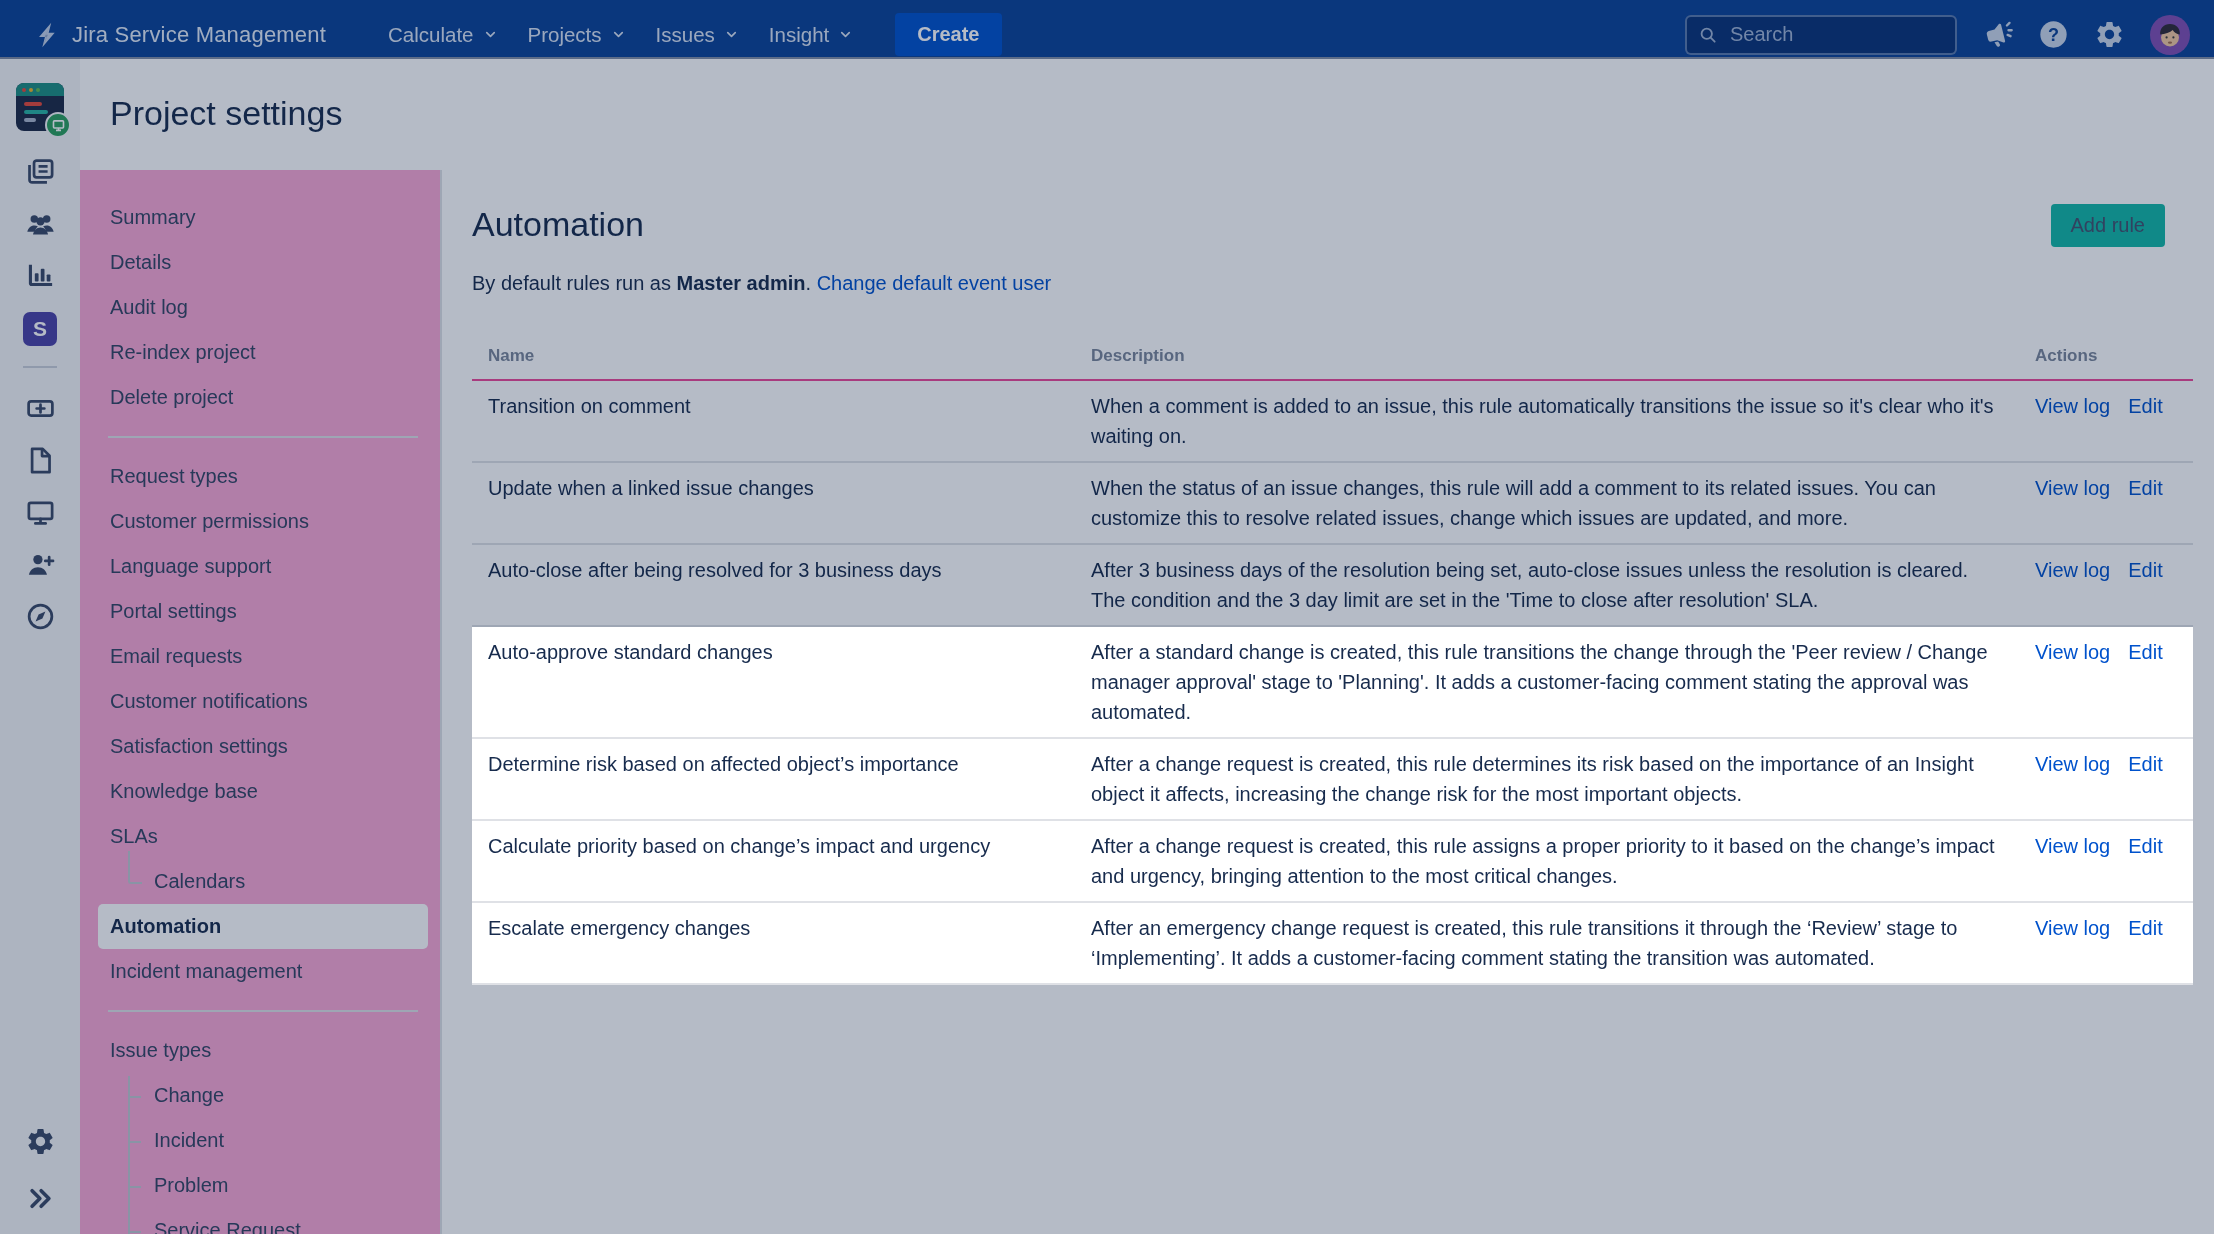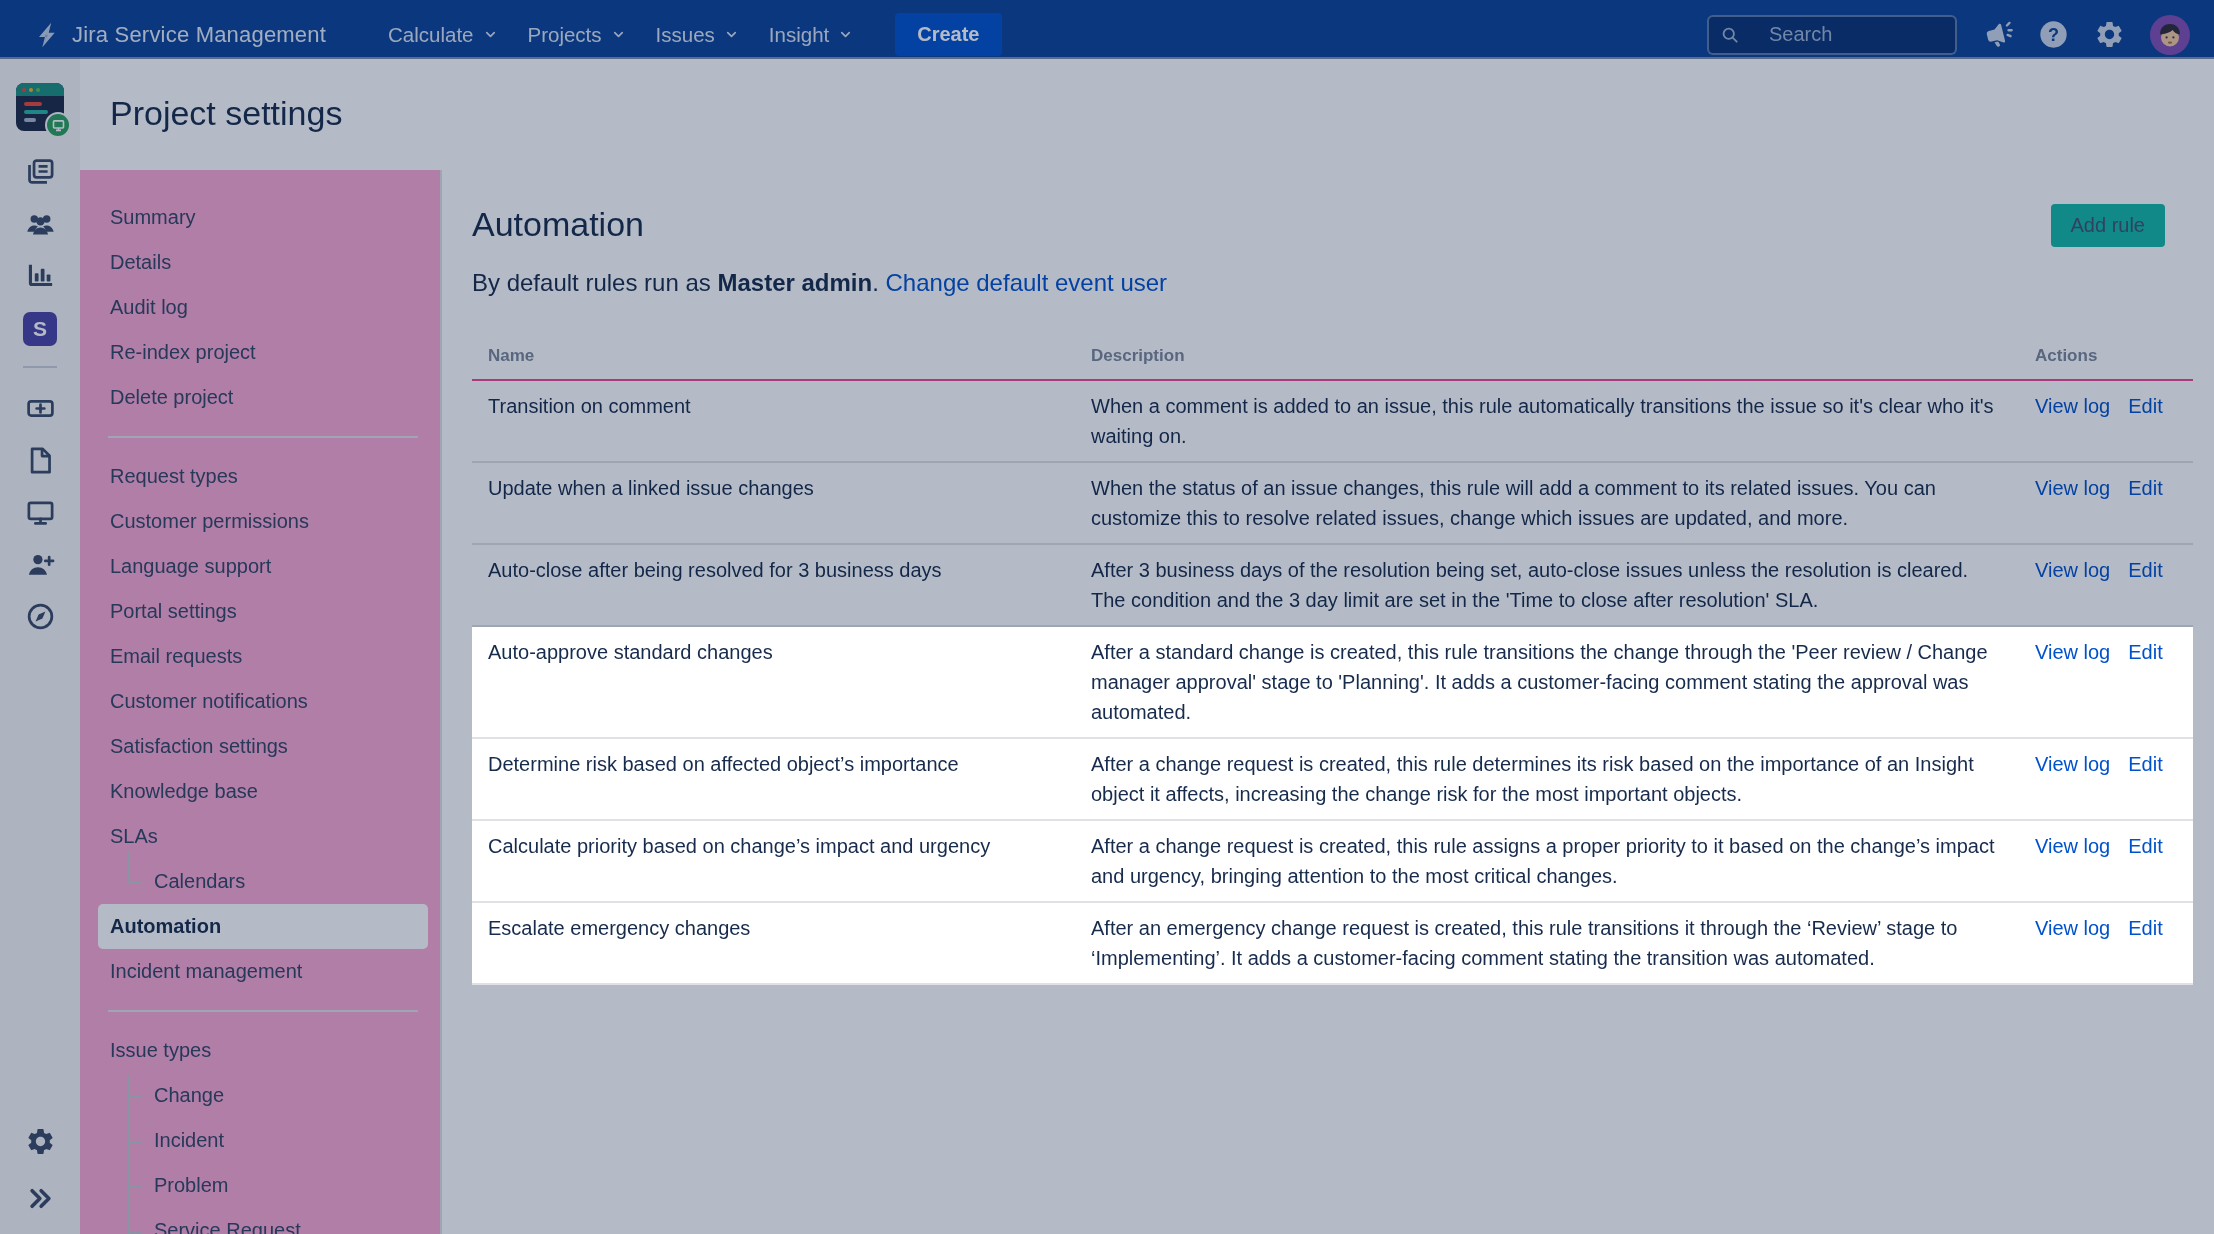--- a/index.html
+++ b/index.html
@@ -16,21 +16,21 @@
   .brand-name{font-size:22px;font-weight:500;color:#E3EBF7;white-space:nowrap;letter-spacing:.2px;}
   .nav-menus{display:flex;align-items:center;margin-left:50px;gap:6px;}
   .nav-menu{display:flex;align-items:center;gap:9px;background:none;border:none;color:#D9E3F3;
             font-size:20.5px;font-family:inherit;padding:10px 12px;border-radius:4px;cursor:pointer;}
   .icn{display:inline-flex;}
   .icn svg{display:block;}
   .nav-menu .icn svg{width:15px;height:15px;}
   .create-btn{margin-left:30px;background:#0052CC;border:none;color:#fff;font-family:inherit;
               font-size:20px;font-weight:700;padding:10px 22px;border-radius:4px;cursor:pointer;}
   .nav-right{margin-left:auto;display:flex;align-items:center;gap:25px;}
-  .nav-search{display:flex;align-items:center;gap:27px;width:250px;height:40px;
+  .nav-search{display:flex;align-items:center;gap:10px;width:272px;height:40px;
               background:rgba(6,24,60,.35);border:2px solid rgba(159,183,221,.55);
               border-radius:6px;padding:0 11px;}
   .nav-search .icn{color:#9FB4D4;}
   .nav-search .icn svg{width:20px;height:20px;}
   .nav-search input{flex:1;min-width:0;background:transparent;border:none;outline:none;
                     color:#E6EDF8;font-size:20px;font-family:inherit;}
   .nav-search input::placeholder{color:#9FB4D4;}
   .nav-iconbtn{background:none;border:none;padding:0;color:#CBD7EA;cursor:pointer;display:flex;}
   .nav-iconbtn svg{width:31px;height:31px;}
   .avatar-btn{width:40px;height:40px;border-radius:50%;border:none;padding:0;background:none;
@@ -75,21 +75,21 @@
   .tree-group .snav-item::before{content:"";position:absolute;left:32px;top:50%;width:11px;border-top:2px solid #C1C7D0;}
   .snav-item.corner::before{content:"";position:absolute;left:30px;top:-8px;height:31px;width:12px;
                             border-left:2px solid #C1C7D0;border-bottom:2px solid #C1C7D0;border-bottom-left-radius:3px;}
 
   
   .content{flex:1;min-width:0;padding:34px 21px 0 30px;background:#fff;}
   .content-head{display:flex;align-items:flex-start;justify-content:space-between;}
   .content-title{margin:0;font-size:34px;font-weight:500;color:#172B4D;line-height:40px;}
   .add-rule-btn{background:#14b8a6;border:none;border-radius:4px;color:#42526E;font-family:inherit;
                 font-size:20px;font-weight:500;padding:10px 20px;cursor:pointer;margin-right:28px;}
-  .byline{margin:22px 0 0;font-size:24px;line-height:28px;color:#172B4D;}
+  .byline{margin:22px 0 0;font-size:20px;line-height:28px;color:#172B4D;}
   .byline .link{color:#0052CC;text-decoration:none;cursor:pointer;}
 
   .rules-table{margin-top:36px;}
   .trow{display:grid;grid-template-columns:603px 944px 1fr;}
   .thead{border-bottom:2px solid #ec4899;}
   .thead>.cell{padding:11px 16px;font-size:17px;font-weight:700;color:#7A869A;line-height:24px;}
   .trow.body{border-bottom:2px solid #DFE1E6;}
   .trow.body>.cell{padding:10px 16px;line-height:30px;font-size:20px;color:#172B4D;}
   .trow.body>.cell.name{padding-right:40px;}
   .cell.actions{white-space:nowrap;}

